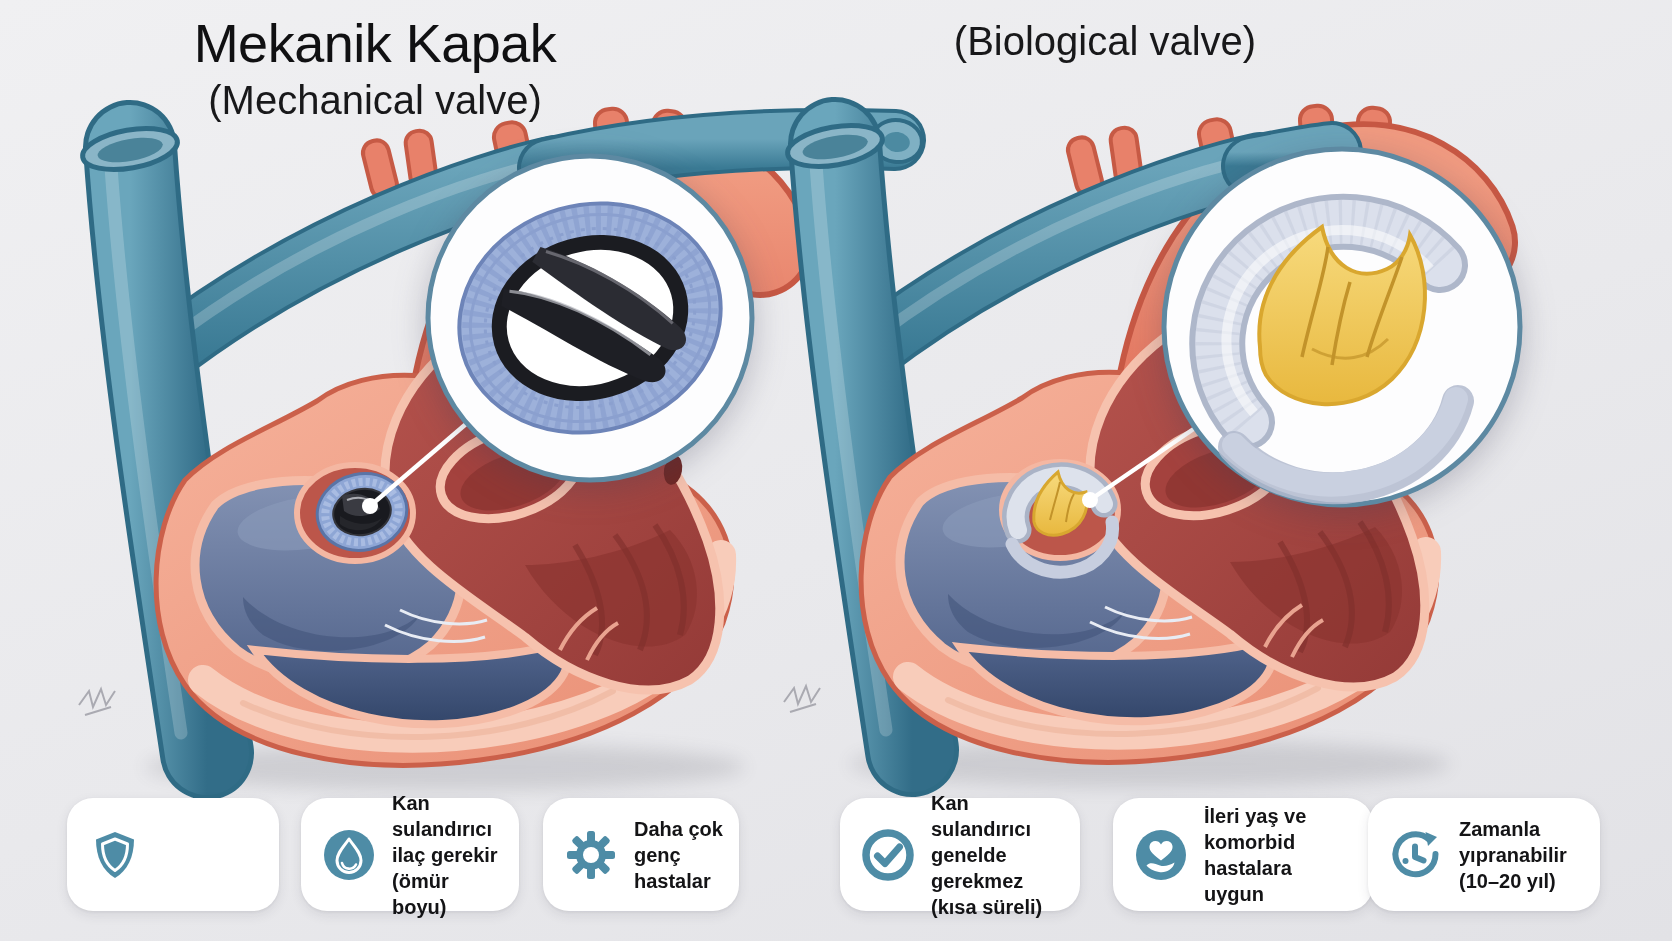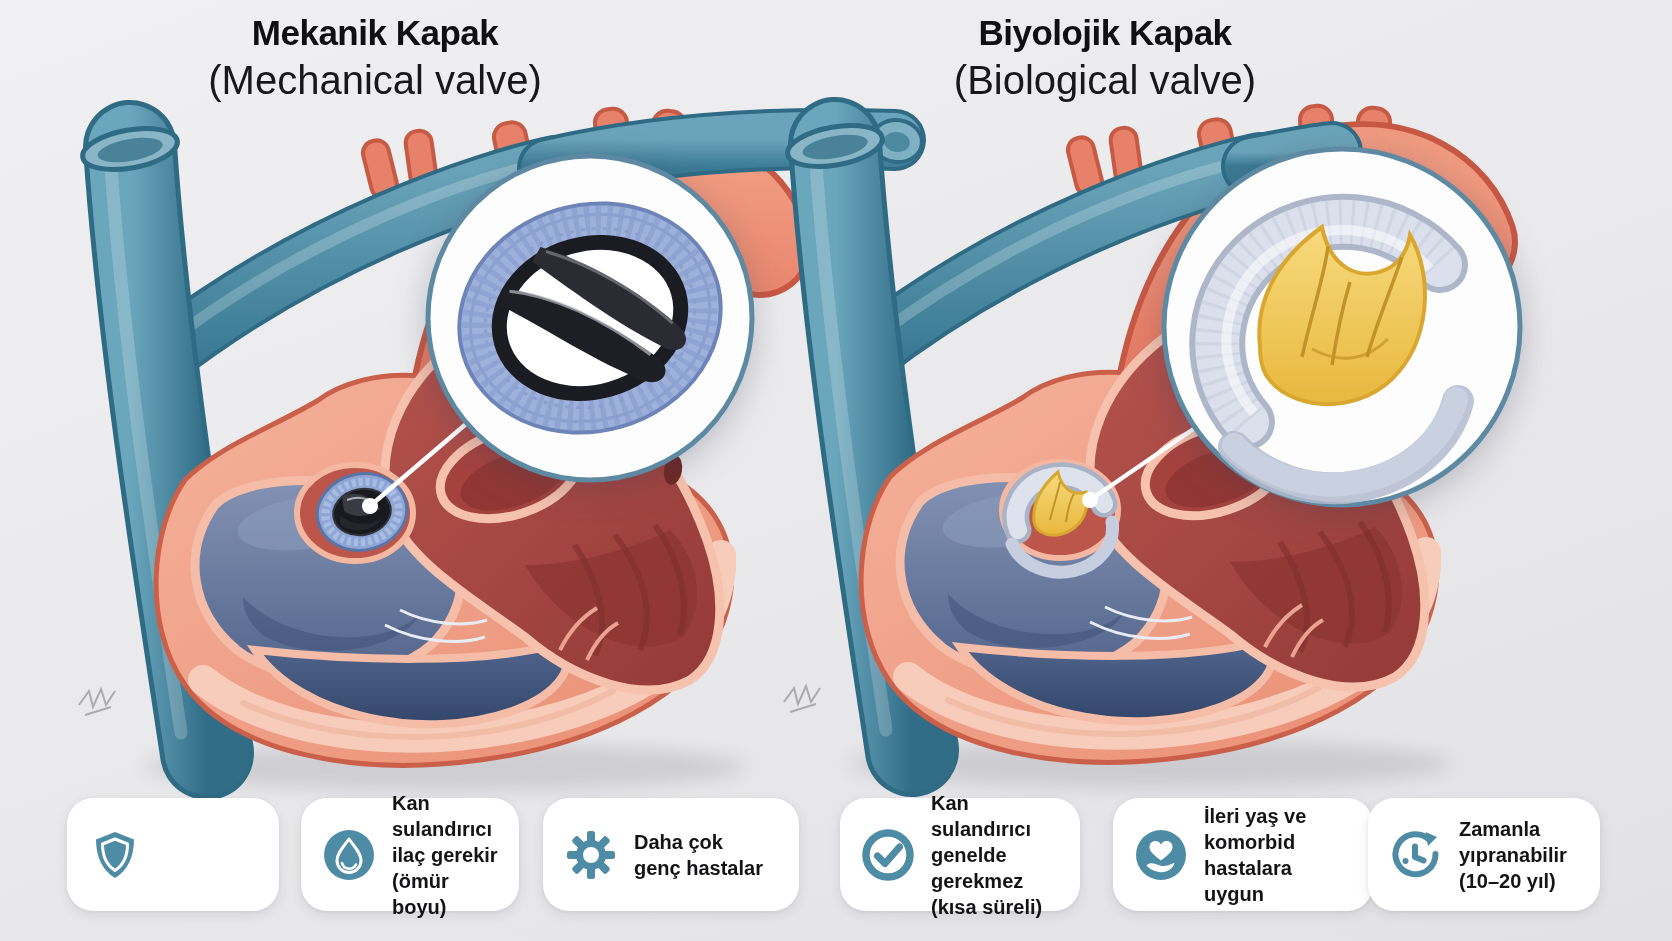--- a/index.html
+++ b/index.html
@@ -5,33 +5,33 @@
   html,body{margin:0;padding:0;}
   body{
     width:1672px;height:941px;position:relative;overflow:hidden;
     background:linear-gradient(160deg,#f0f0f2 0%,#e9e9ec 55%,#e2e2e6 100%);
     font-family:"Liberation Sans", sans-serif;
   }
   .illustration{position:absolute;left:0;top:0;width:1672px;height:941px;}
   .panel-header{position:absolute;text-align:center;color:#101012;z-index:3;}
   .panel-header.left{left:55px;top:14px;width:640px;}
   .panel-header.right{left:788px;top:14px;width:634px;}
-  .panel-title{font-size:35px;font-weight:700;letter-spacing:-0.5px;line-height:1.1;}
+  .panel-title{font-size:54px;font-weight:400;letter-spacing:-0.5px;line-height:1.1;}
   .panel-subtitle{font-size:40px;font-weight:400;margin-top:5px;color:#18181a;}
   .card{
     position:absolute;top:798px;height:113px;background:var(--card-bg,#fff);
     border-radius:26px;
     box-shadow:0 4px 12px rgba(50,50,70,.10),0 1px 3px rgba(50,50,70,.08);
     display:flex;align-items:center;gap:15px;padding:0 16px 0 20px;box-sizing:border-box;z-index:4;
   }
   .card-text{font-size:20px;font-weight:700;line-height:1.3;color:var(--text-dark,#141416);white-space:pre-line;}
   .card-icon{width:56px;height:56px;flex:0 0 56px;}
   .c1{left:67px;width:212px;}
   .c2{left:301px;width:218px;}
-  .c3{left:543px;width:256px;align-items:center;}
+  .c3{left:543px;width:196px;align-items:center;}
   .c4{left:840px;width:240px;}
   .c5{left:1113px;width:260px;}
   .c6{left:1368px;width:232px;}
 </style>
 </head>
 <body>
 
 <svg class="illustration" viewBox="0 0 1672 941" aria-hidden="true">
   <defs>
     <linearGradient id="gradArch" x1="0" y1="0" x2="0" y2="1">
@@ -224,21 +224,20 @@
       </g>
     </g>
   </g>
 </svg>
 
 <div class="panel-header left">
   <div class="panel-title">Mekanik Kapak</div>
   <div class="panel-subtitle">(Mechanical valve)</div>
 </div>
 <div class="panel-header right">
-  <div class="panel-title">Biyolojik Kapak</div>
   <div class="panel-subtitle">(Biological valve)</div>
 </div>
 
 <div class="card c1">
   <svg class="card-icon" viewBox="0 0 56 56">
     <path d="M28 5 L47 12.5 C47 30 40.5 43.5 28 51 C15.5 43.5 9 30 9 12.5 Z" style="fill:var(--icon-teal,#4e8ca6)"></path>
     <path d="M28 12 L40.5 17 C40.5 29 36.5 38 28 43.5 C19.5 38 15.5 29 15.5 17 Z" fill="none" stroke="#ffffff" stroke-width="3" stroke-linejoin="round"></path>
   </svg>
 </div>
 

